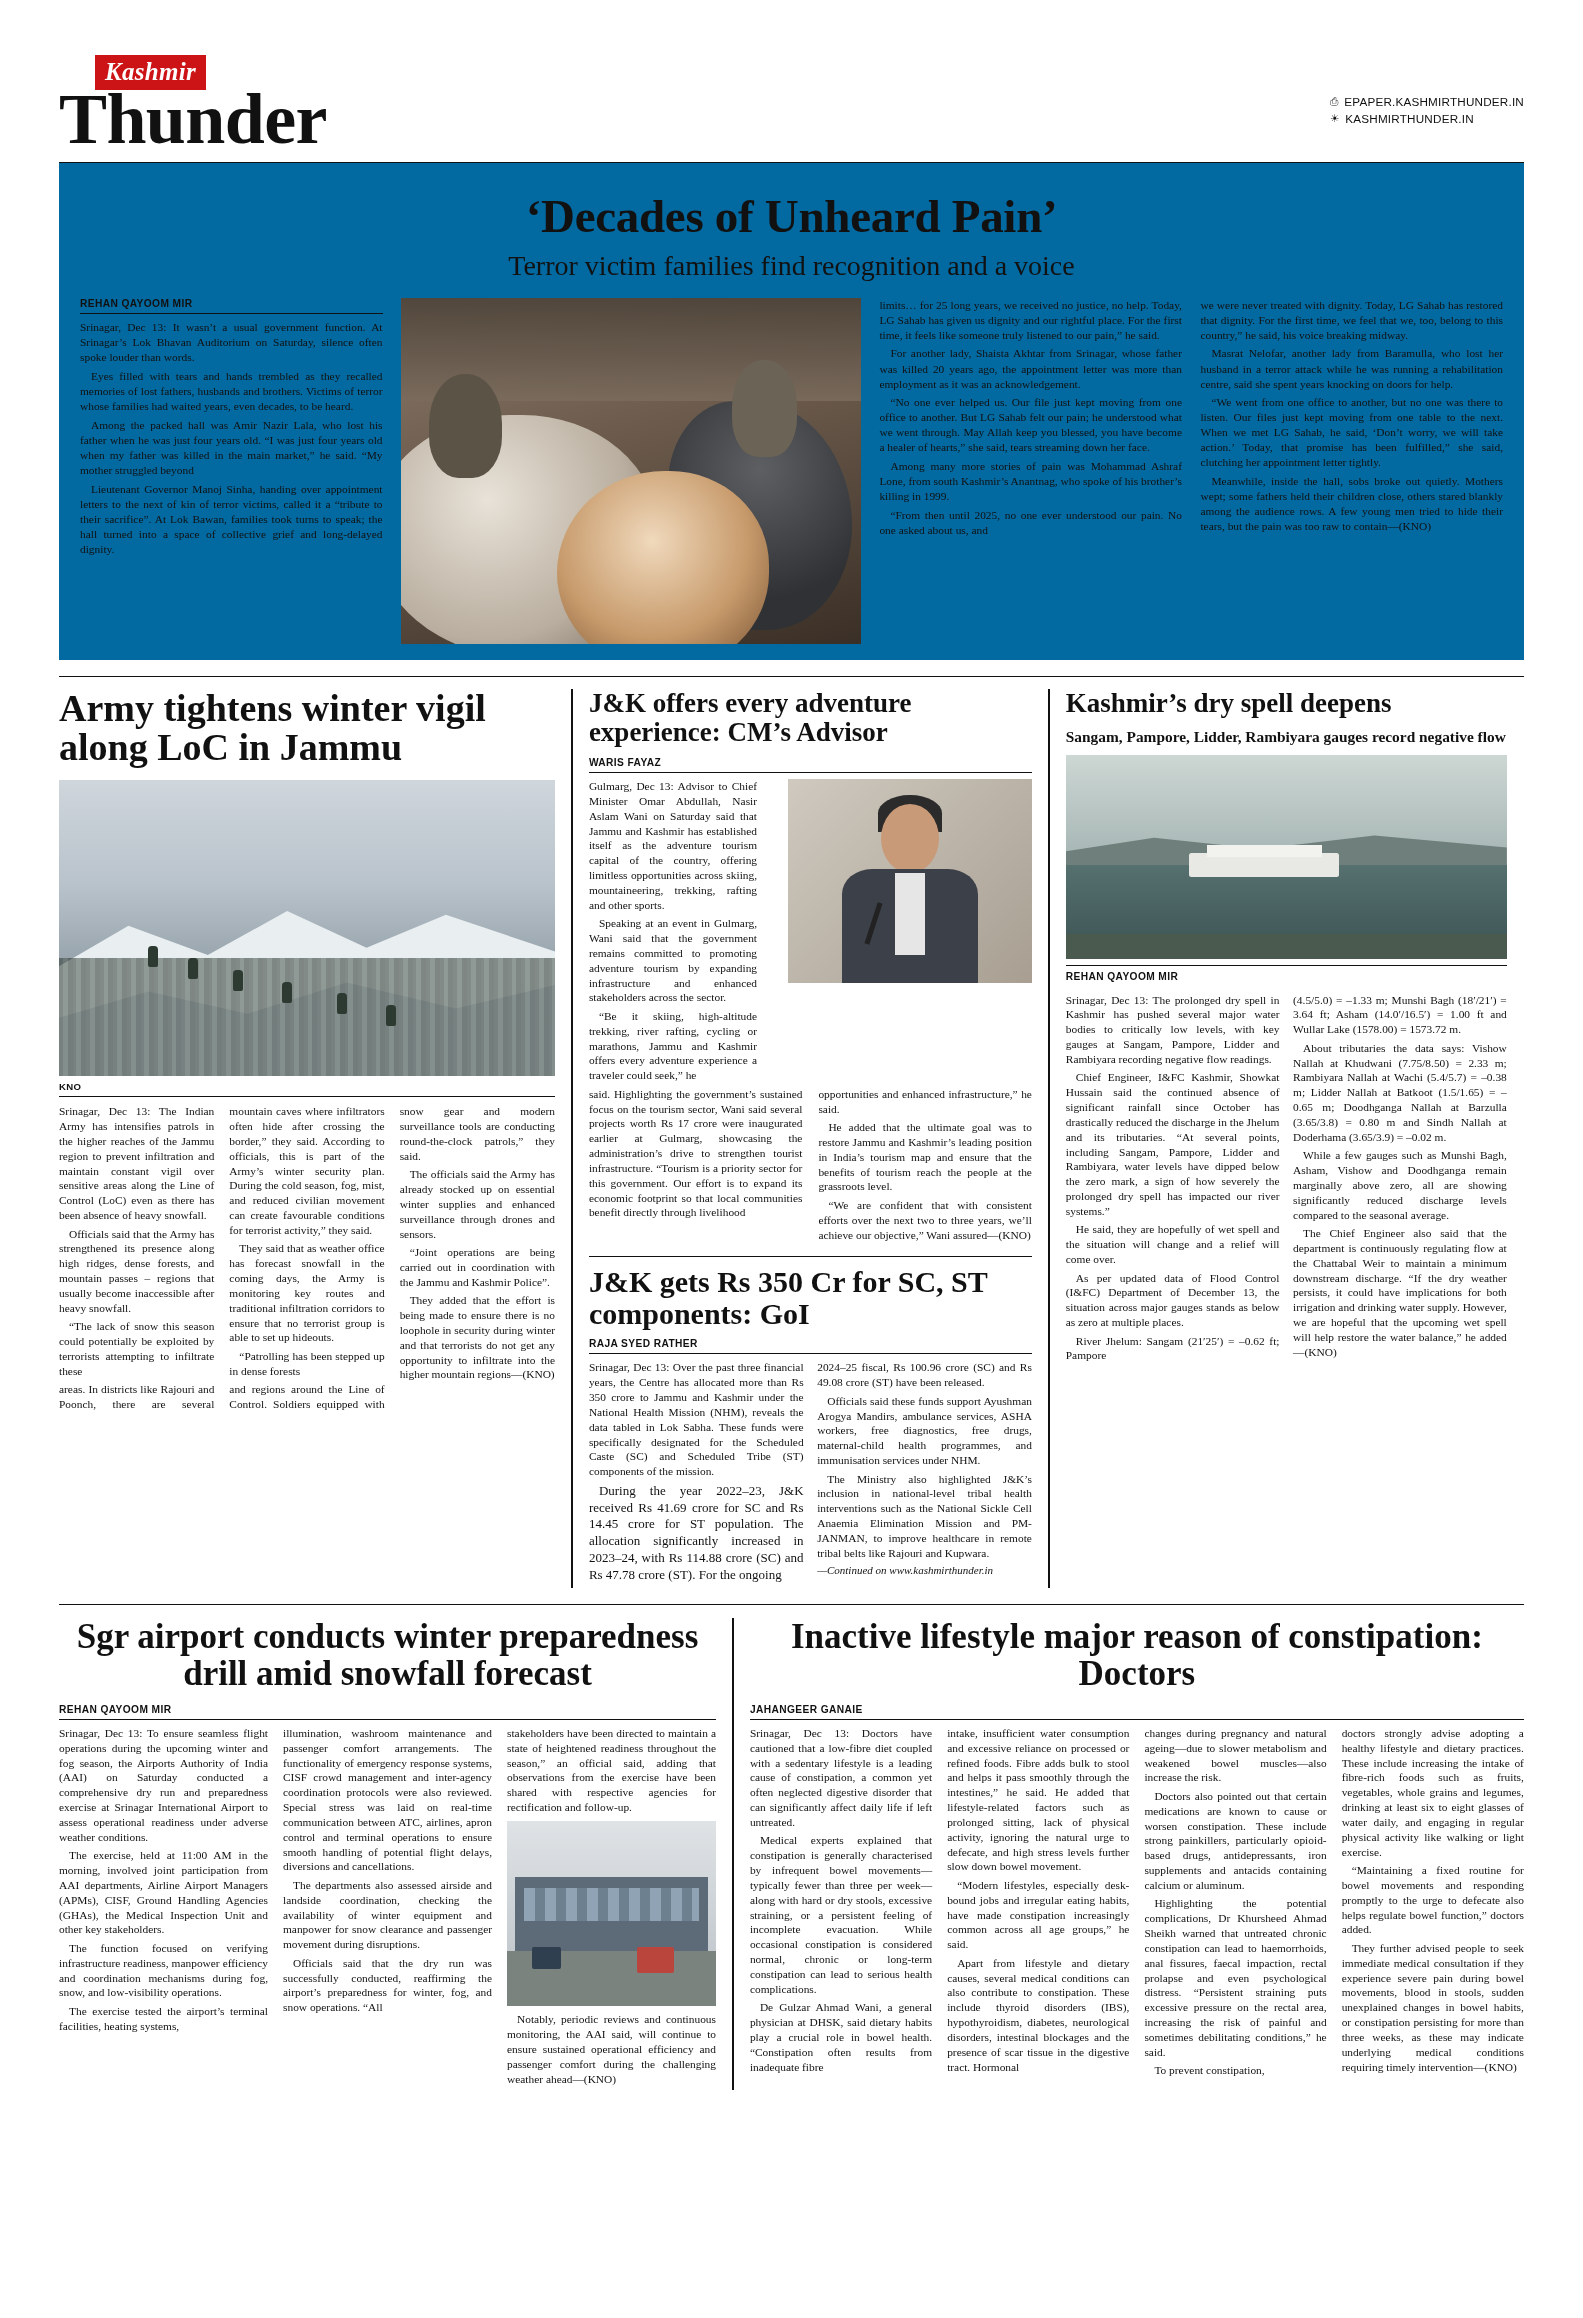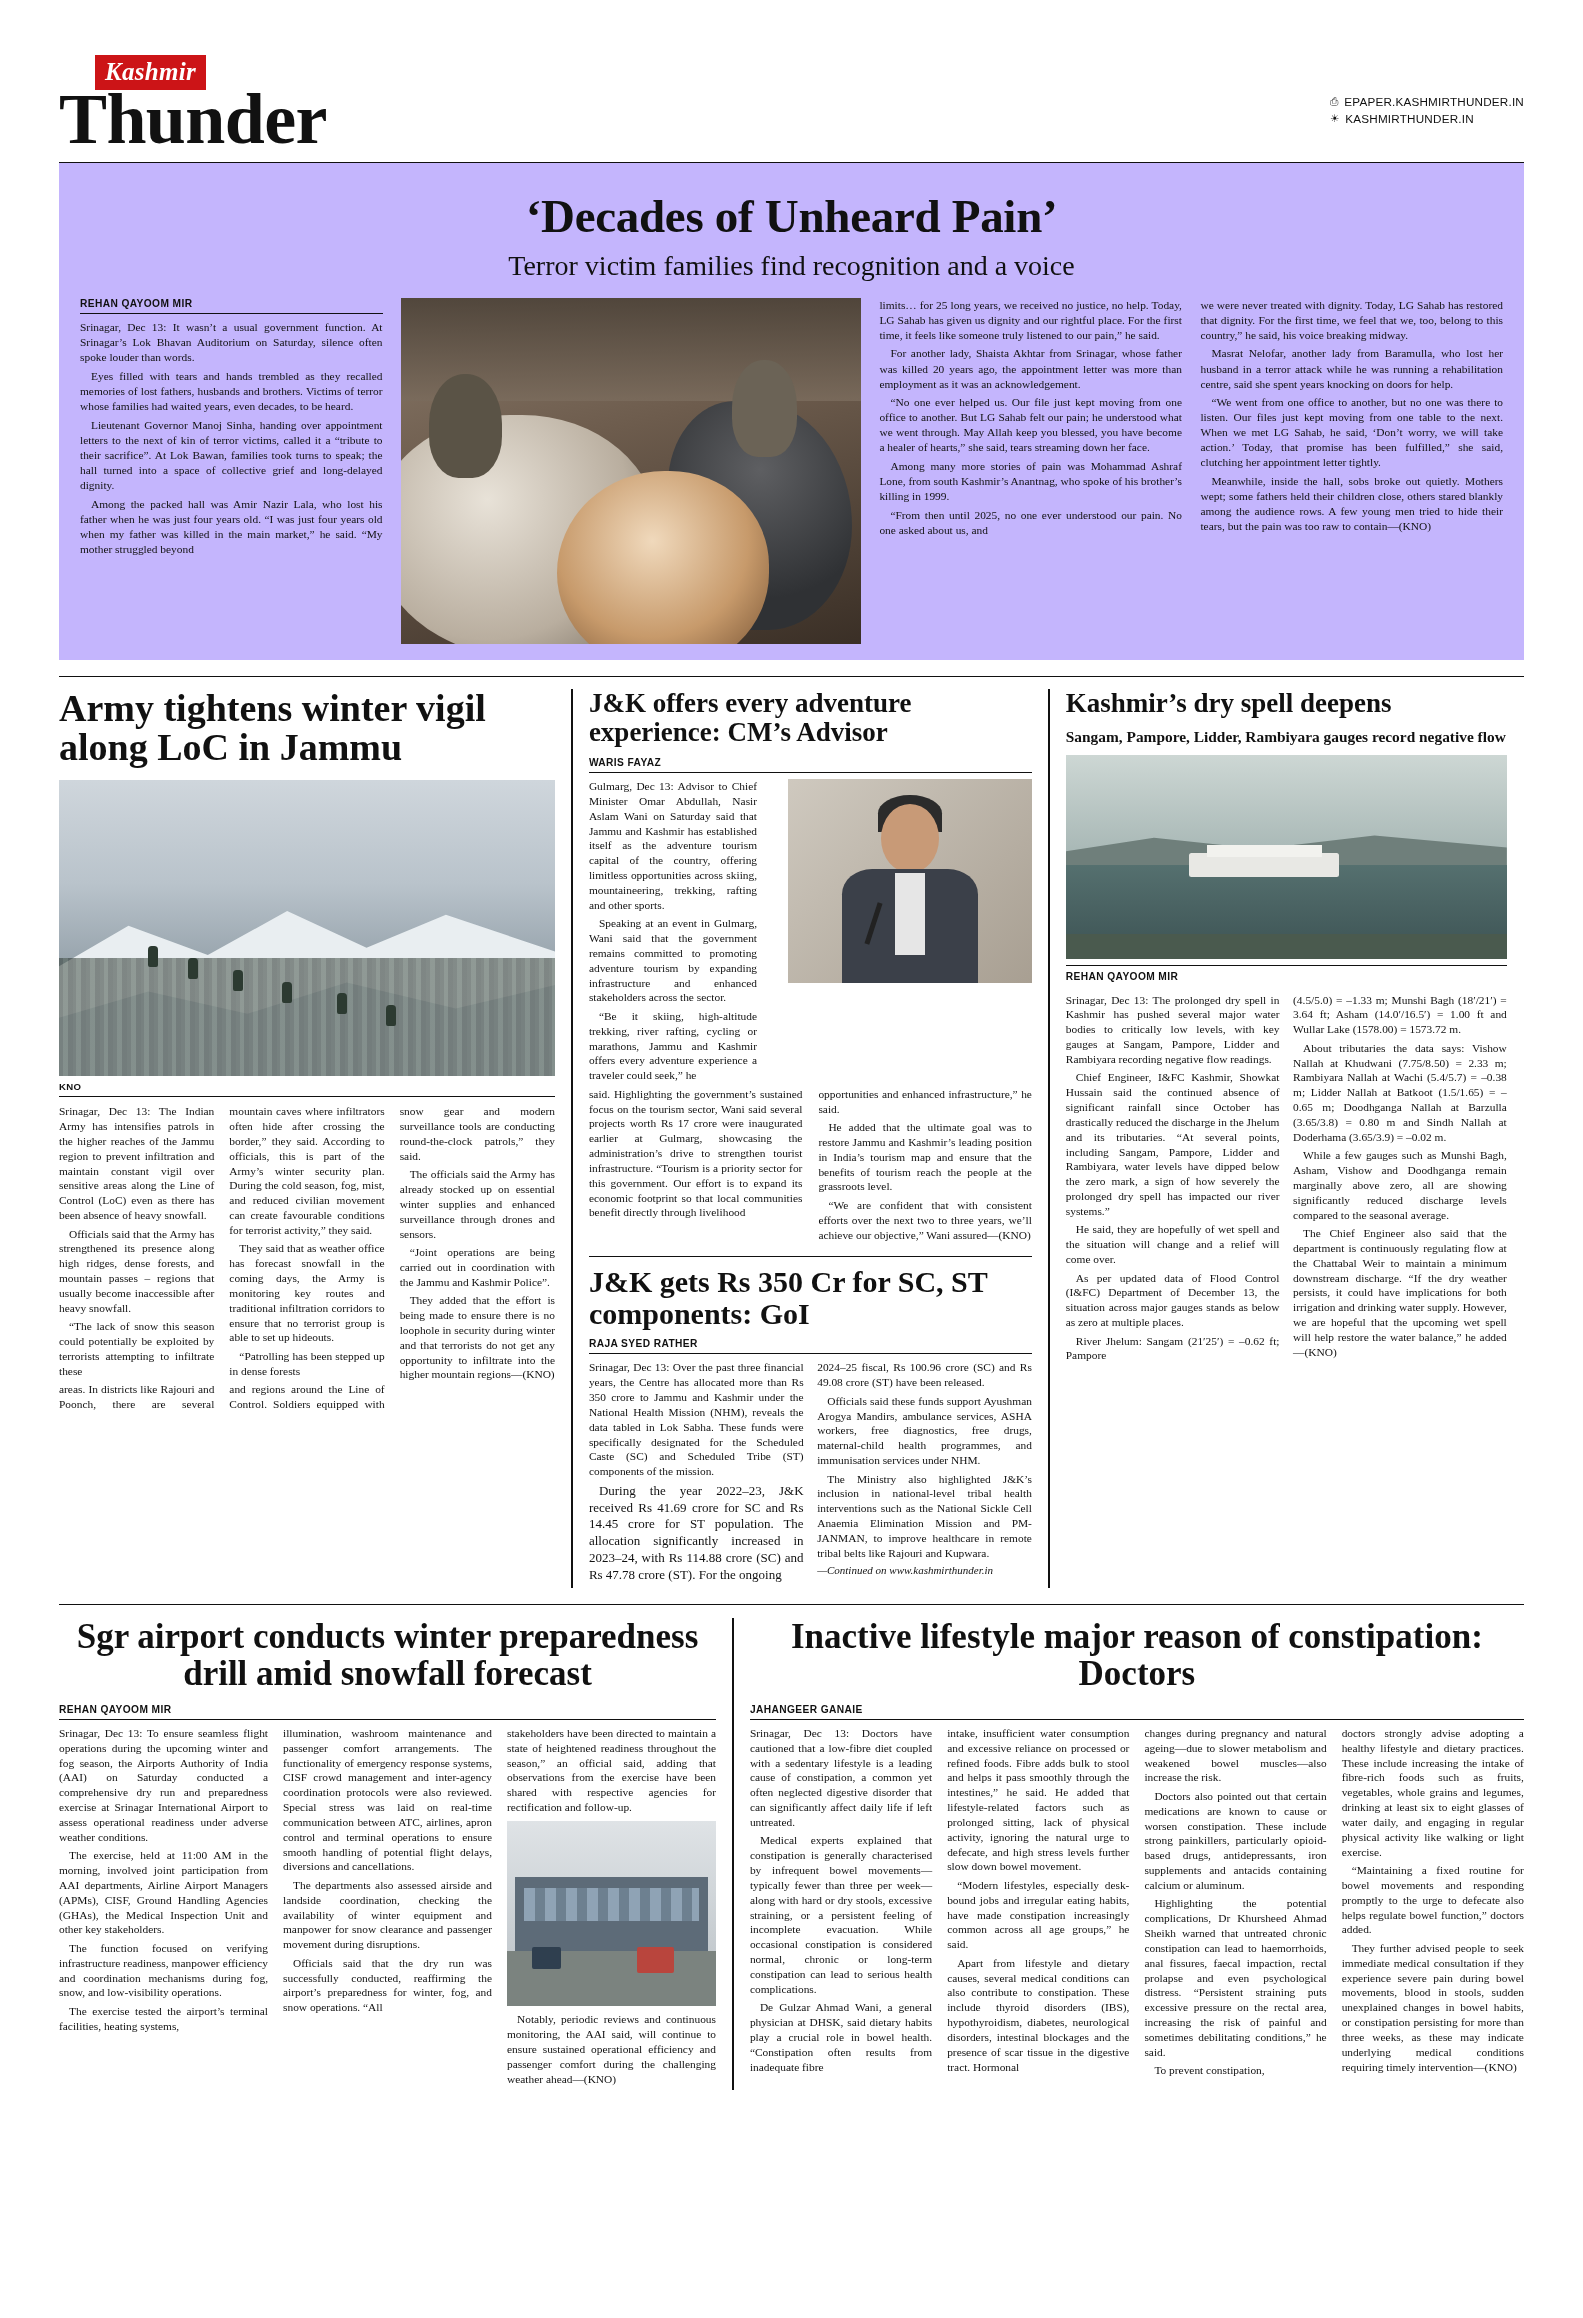--- a/index.html
+++ b/index.html
@@ -28,21 +28,21 @@
   .mh-center { text-align:left; padding-top:40px; font-family:"Liberation Sans", sans-serif; font-size:11.7px; letter-spacing:0.2px; }
   .mh-center div { display:flex; align-items:center; gap:5.6px; margin-bottom:3.7px; }
   .mh-center .glyph { font-size:10.5px; }
   .mh-right { display:flex; align-items:flex-start; gap:11px; }
   .mh-news { font-family:"Liberation Serif", serif; font-weight:bold; font-size:53px; line-height:0.95; letter-spacing:0.6px; }
   .mh-date { font-family:"Liberation Sans", sans-serif; font-size:16.7px; letter-spacing:0.6px; text-align:right; margin-top:3.7px; }
   .mh-pageno { font-family:"Liberation Serif", serif; font-weight:bold; font-size:53px; line-height:0.95; border-left:1.9px solid #111; padding-left:10px; margin-left:2.5px;}
   .mh-rule { border-top:1.9px solid #111; margin-top:10px; }
 
   
-  .lead { background:#c4b5fd; padding:21px 21px 16px 21px; margin-top:0; }
+  .lead { background:#0369a1; padding:21px 21px 16px 21px; margin-top:0; }
   .lead h1 { font-family:"Liberation Serif", serif; font-weight:bold; font-size:47px; text-align:center; margin:5px 0 6.2px 0; letter-spacing:-0.3px;}
   .lead h2 { font-family:"Liberation Serif", serif; font-weight:normal; font-size:28px; text-align:center; margin:0 0 16px 0; }
   .lead-body { display:grid; grid-template-columns: 1fr 1.52fr 1fr 1fr; gap:18.5px; }
   .byline { font-family:"Liberation Sans", sans-serif; font-weight:bold; font-size:10.2px; letter-spacing:0.4px; border-bottom:0.9px solid #111; padding-bottom:4.3px; margin-bottom:6.2px; }
   .col p { font-size:11.4px; line-height:1.32; margin:0 0 3.7px 0; text-align:justify; hyphens:auto; }
   .col p.ind { text-indent:11px; }
 
   .lead-photo { width:100%; height:346px; position:relative; overflow:hidden; background:#6a5a4c; }
   .lead-photo .sky { position:absolute; inset:0; background:linear-gradient(165deg,#8b7b6b 0%, #6d5c4d 40%, #3a2f26 100%); }
   .lead-photo .blob1 { position:absolute; left:-6%; top:34%; width:62%; height:70%; border-radius:50% 50% 46% 54%; background:radial-gradient(circle at 40% 35%, #e8e2d8, #b9ae9f 60%, #6f6558 100%); }
@@ -137,22 +137,22 @@
   <div class="mh-rule"></div>
 
   <div class="lead">
     <h1>‘Decades of Unheard Pain’</h1>
     <h2>Terror victim families find recognition and a voice</h2>
     <div class="lead-body">
       <div class="col">
         <div class="byline">REHAN QAYOOM MIR</div>
         <p>Srinagar, Dec 13: It wasn’t a usual government function. At Srinagar’s Lok Bhavan Auditorium on Saturday, silence often spoke louder than words.</p>
         <p class="ind">Eyes filled with tears and hands trembled as they recalled memories of lost fathers, husbands and brothers. Victims of terror whose families had waited years, even decades, to be heard.</p>
+        <p class="ind">Among the packed hall was Amir Nazir Lala, who lost his father when he was just four years old. “I was just four years old when my father was killed in the main market,” he said. “My mother struggled beyond</p>
         <p class="ind">Lieutenant Governor Manoj Sinha, handing over appointment letters to the next of kin of terror victims, called it a “tribute to their sacrifice”. At Lok Bawan, families took turns to speak; the hall turned into a space of collective grief and long-delayed dignity.</p>
-        <p class="ind">Among the packed hall was Amir Nazir Lala, who lost his father when he was just four years old. “I was just four years old when my father was killed in the main market,” he said. “My mother struggled beyond</p>
       </div>
       <div class="col">
         <div class="lead-photo">
           <div class="sky"></div>
           <div class="strip"></div>
           <div class="blob3"></div>
           <div class="blob1"></div>
           <div class="blob2"></div>
           <div class="person" style="left:6%;top:22%;width:16%;height:30%;background:#5a5346;"></div>
           <div class="person" style="left:72%;top:18%;width:14%;height:28%;background:#6b6356;"></div>

